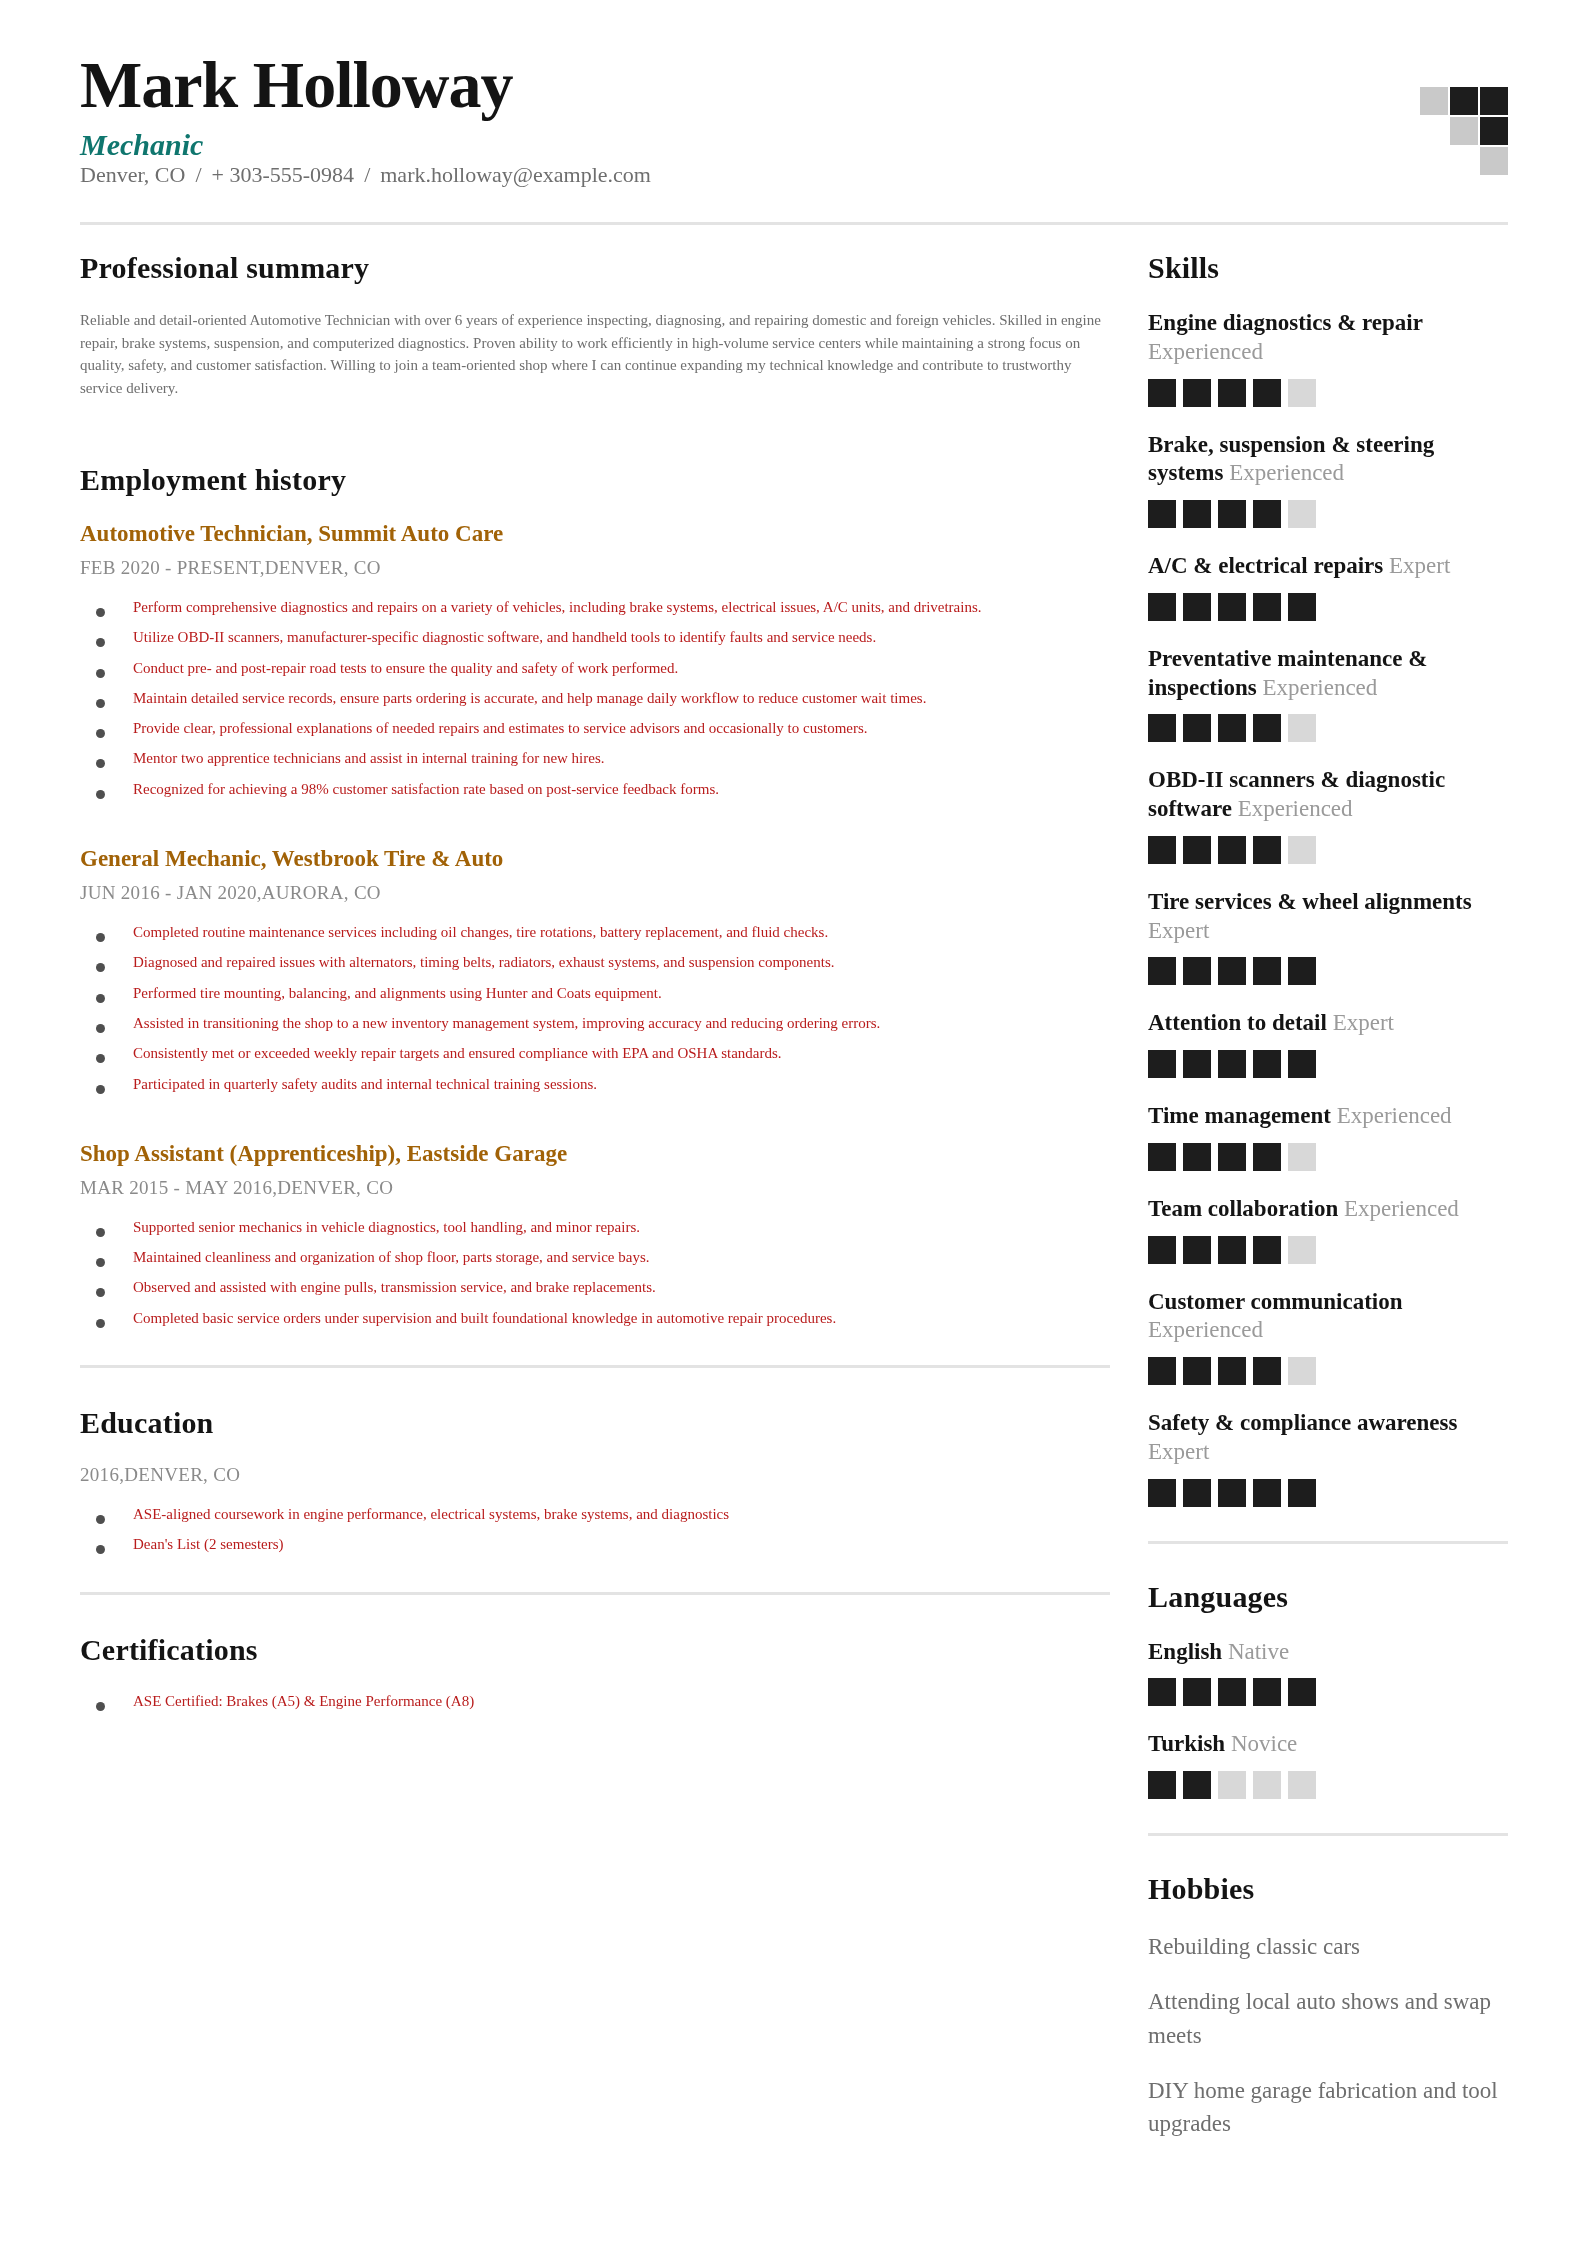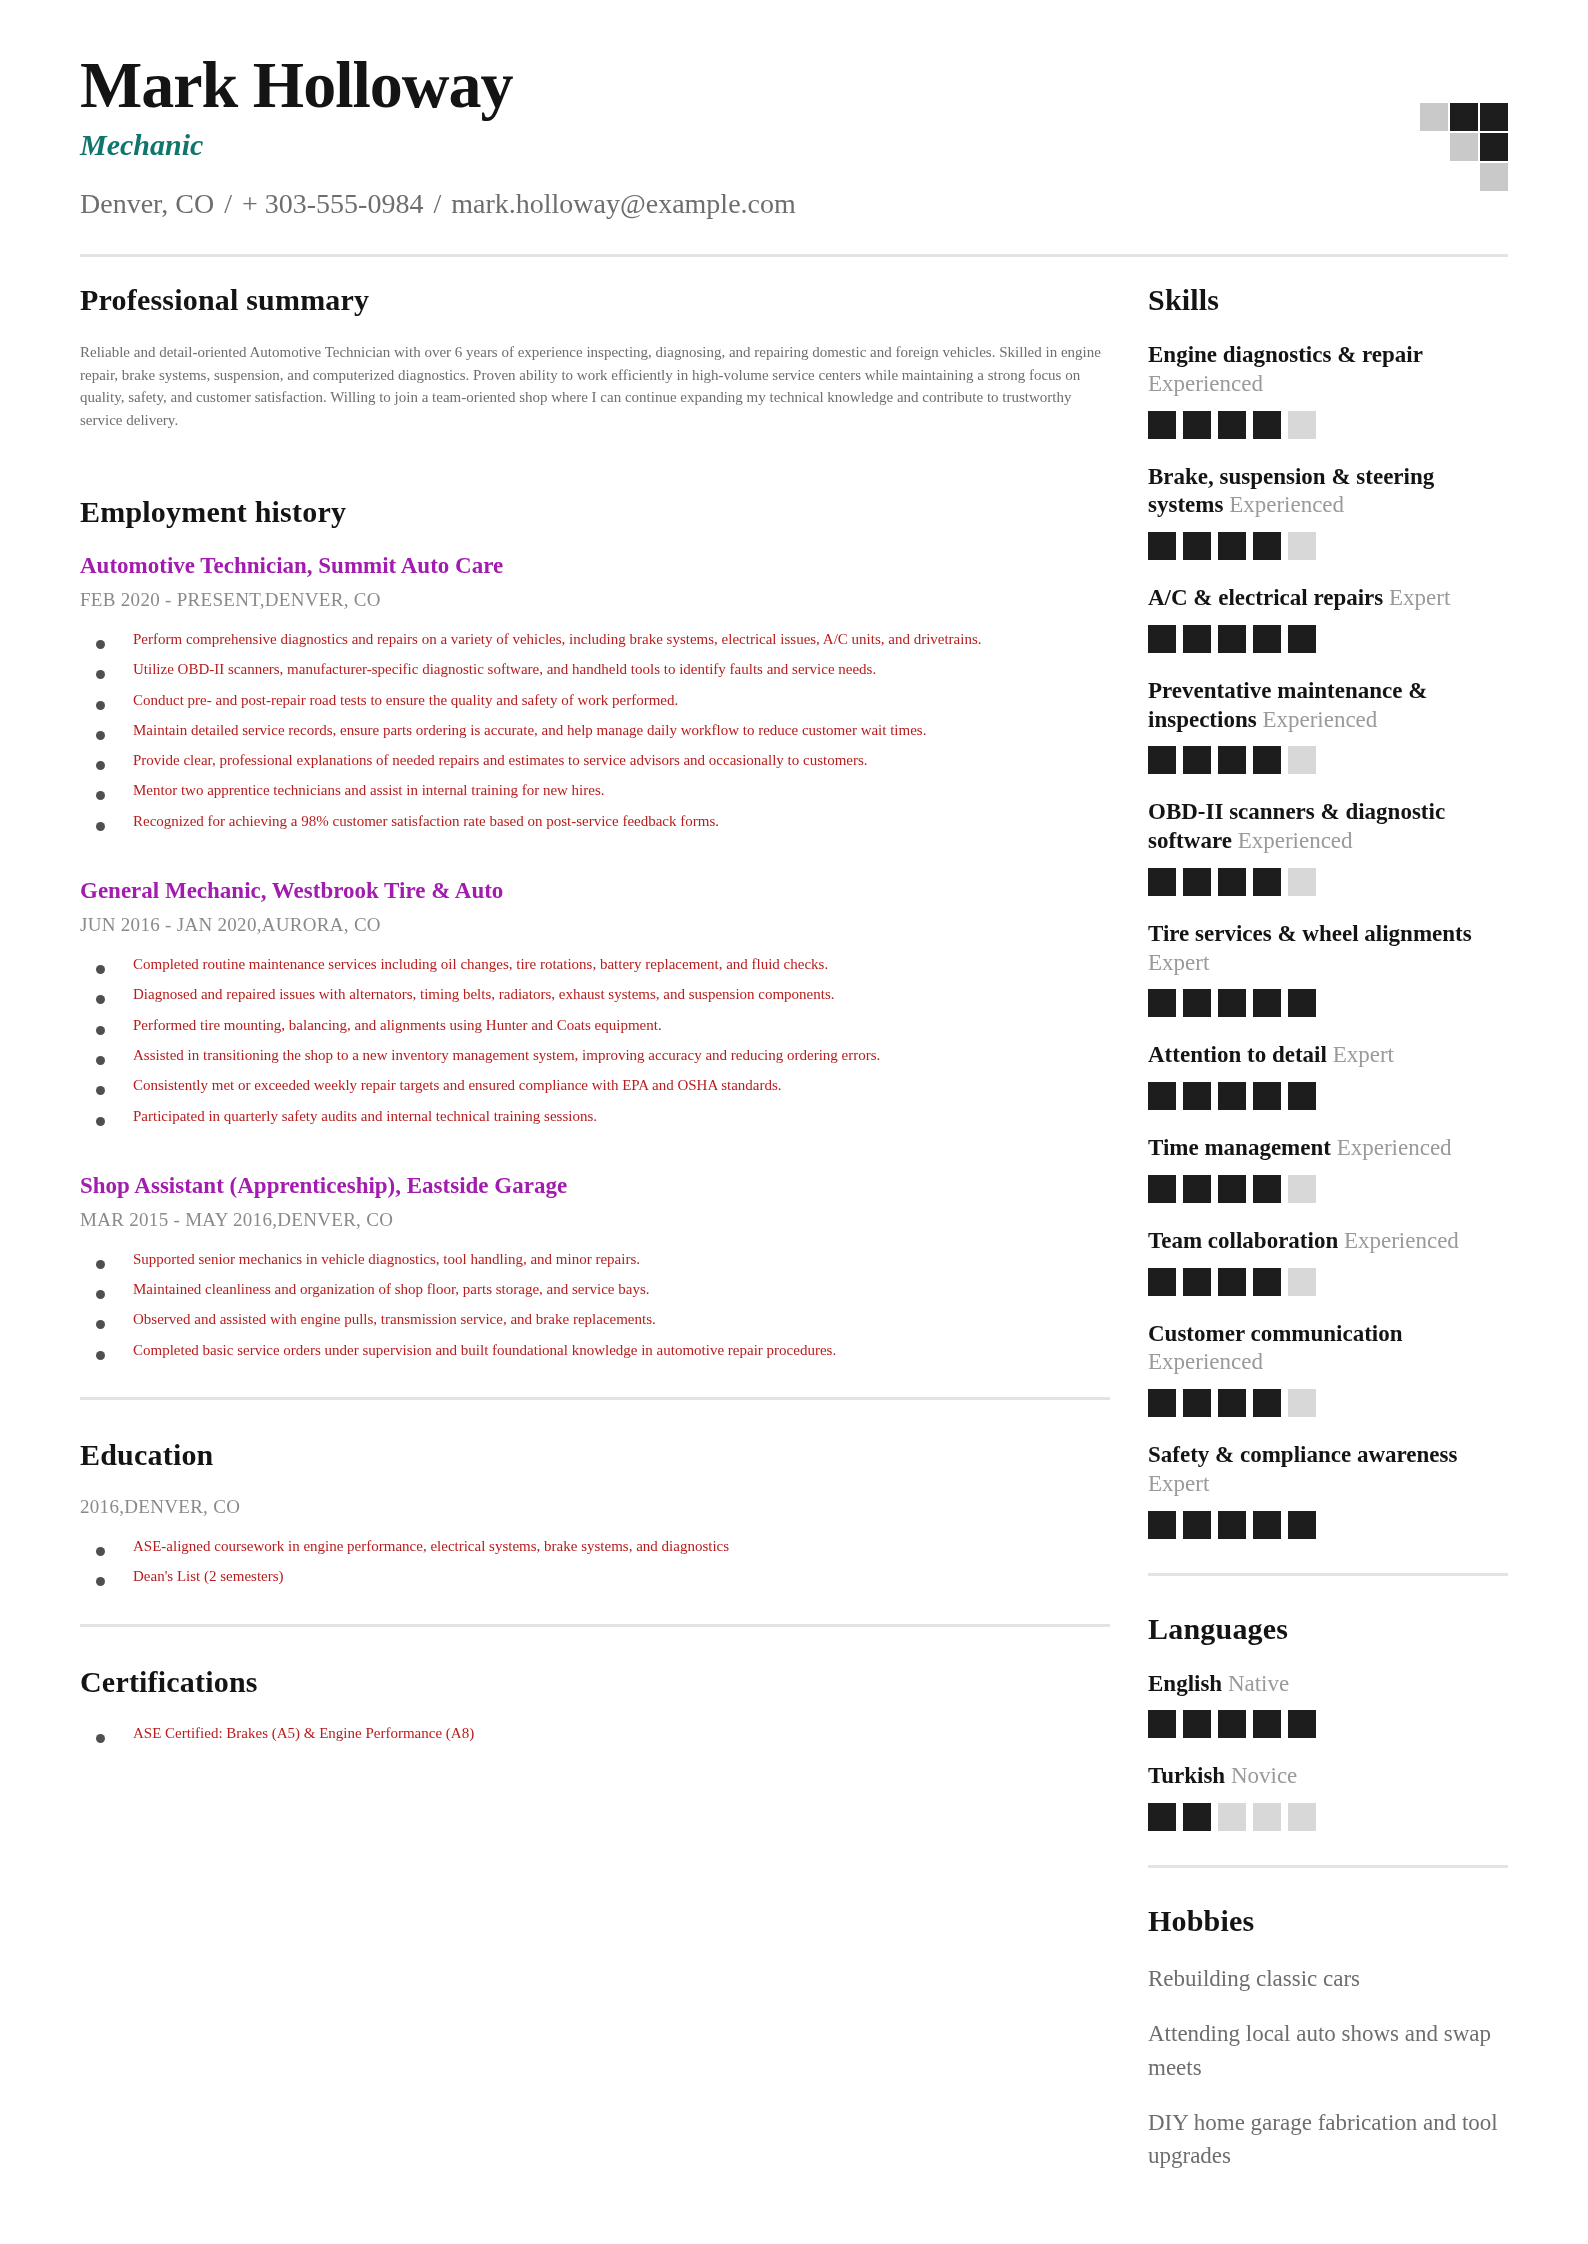--- a/index.html
+++ b/index.html
@@ -27,23 +27,22 @@
     line-height: 1.0;
   }
   .role {
     font-size: 30px;
     font-weight: 700;
     color: #0f766e;
     margin-top: 10px;
     font-style: italic;
   }
   .contact {
-    font-size: 28px;
+    font-size: 22px;
     color: #6e6e6e;
-    margin-top: 26px;
   }
   .contact .sep { margin: 0 10px; color: #6e6e6e; }
 
   .logo { display: grid; grid-template-columns: repeat(3, 28px); grid-auto-rows: 28px; gap: 2px; margin-top: 22px; }
   .logo .cell { width: 28px; height: 28px; }
   .logo .cell.dark { background: #1d1d1d; }
   .logo .cell.gray { background: #c9c9c9; }
   .logo .cell.none { background: transparent; }
 
   hr.rule {
@@ -72,21 +71,21 @@
     color: #6e6e6e;
   }
   section.block { margin-bottom: 0; }
   .sect-gap { margin-top: 64px; }
 
   .job { margin-bottom: 46px; }
   .job:last-child { margin-bottom: 0; }
   .job h3 {
     font-size: 23px;
     font-weight: 700;
-    color: #a21caf;
+    color: #a16207;
     margin-bottom: 10px;
   }
   .meta {
     font-size: 19px;
     color: #8a8a8a;
     letter-spacing: 0.3px;
     margin-bottom: 18px;
   }
   ul.bullets { list-style: none; }
   ul.bullets li {

